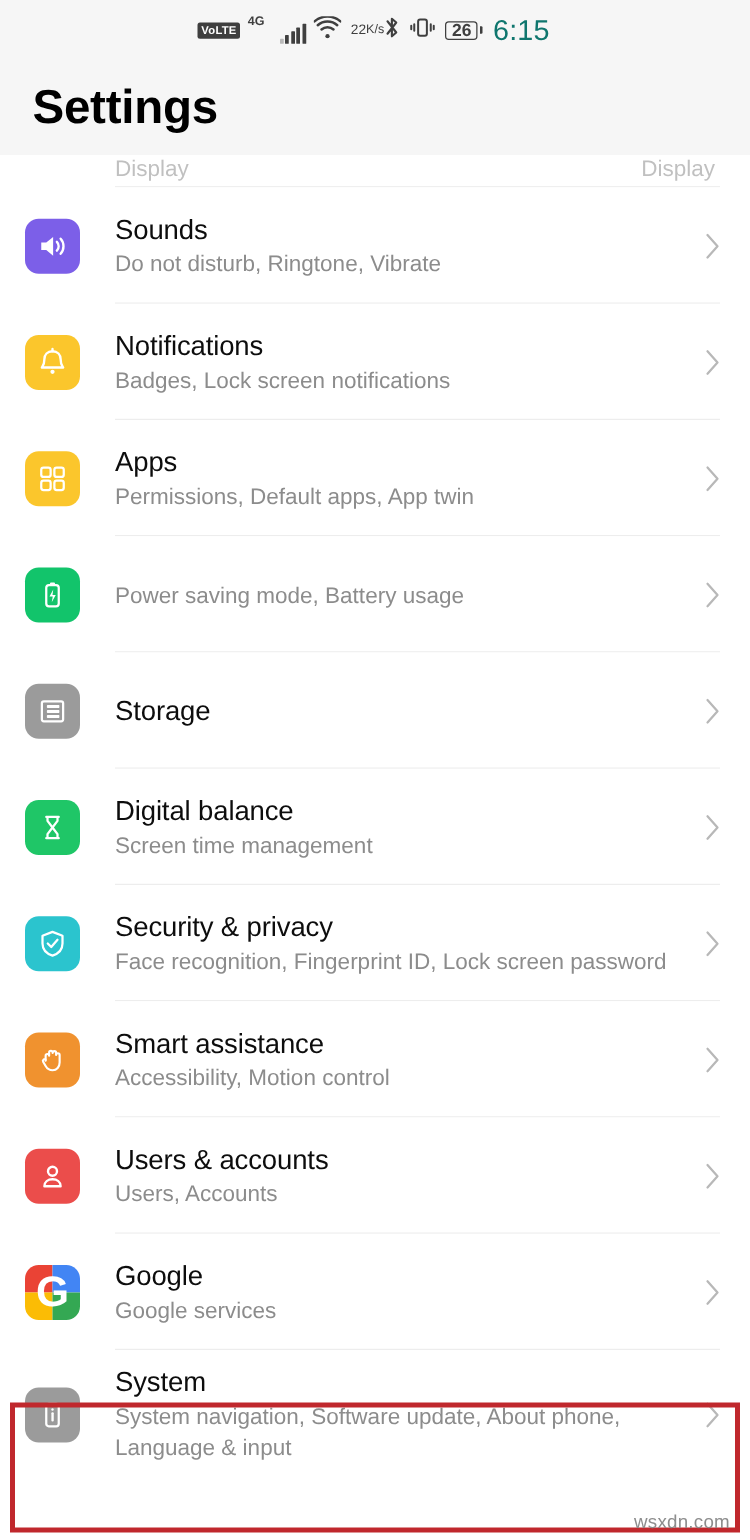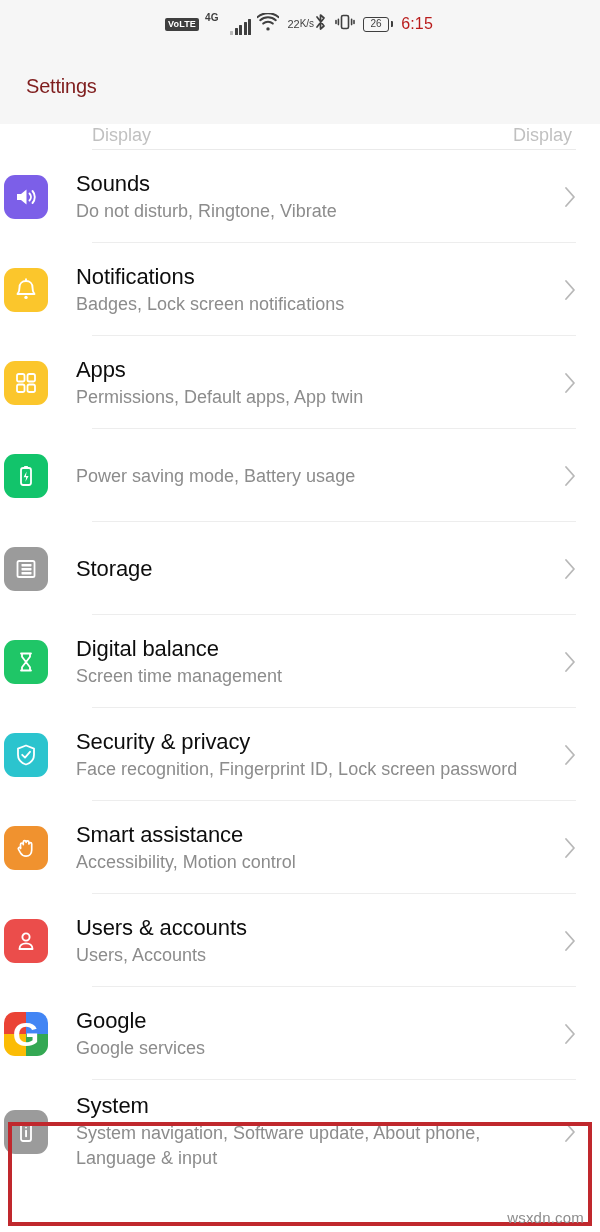--- a/index.html
+++ b/index.html
@@ -84,39 +84,39 @@
   .batt-body {
     width: 26px;
     height: 15px;
     border: 1.6px solid #3f3f3f;
     border-radius: 3px;
     display: flex;
     align-items: center;
     justify-content: center;
     box-sizing: border-box;
   }
-  .batt-body span { font-size: 10px; color: #3f3f3f; font-weight: 400; line-height: 10px; }
+  .batt-body span { font-size: 14px; color: #3f3f3f; font-weight: 700; line-height: 10px; }
   .batt-tip {
     width: 2.5px; height: 6px; background: #3f3f3f; border-radius: 0 1px 1px 0; margin-left: 1.5px;
   }
-  .clock { font-size: 16px; color: #b91c1c; letter-spacing: 0.2px; }
+  .clock { font-size: 23px; color: #0f766e; letter-spacing: 0.2px; }
 
   
   .app-header {
     background: #f6f6f6;
     height: 76px;
     display: flex;
     align-items: center;
     padding-left: 26px;
     box-sizing: border-box;
   }
   .app-title {
-    font-size: 20px;
-    font-weight: normal;
-    color: #7f1d1d;
+    font-size: 38px;
+    font-weight: bold;
+    color: #000000;
     letter-spacing: -0.2px;
   }
 
   
   .list {
     background: #ffffff;
     position: relative;
   }
   .cut-row {
     height: 26px;
@@ -141,21 +141,21 @@
     left: 92px;
     right: 24px;
     bottom: 0;
     height: 1px;
     background: #eaeaea;
   }
 
   .row {
     display: flex;
     align-items: center;
-    padding-left: 4px;
+    padding-left: 20px;
     padding-right: 22px;
     position: relative;
     min-height: 93px;
     box-sizing: border-box;
     background: #ffffff;
   }
   .row .divider {
     position: absolute;
     left: 92px;
     right: 24px;

